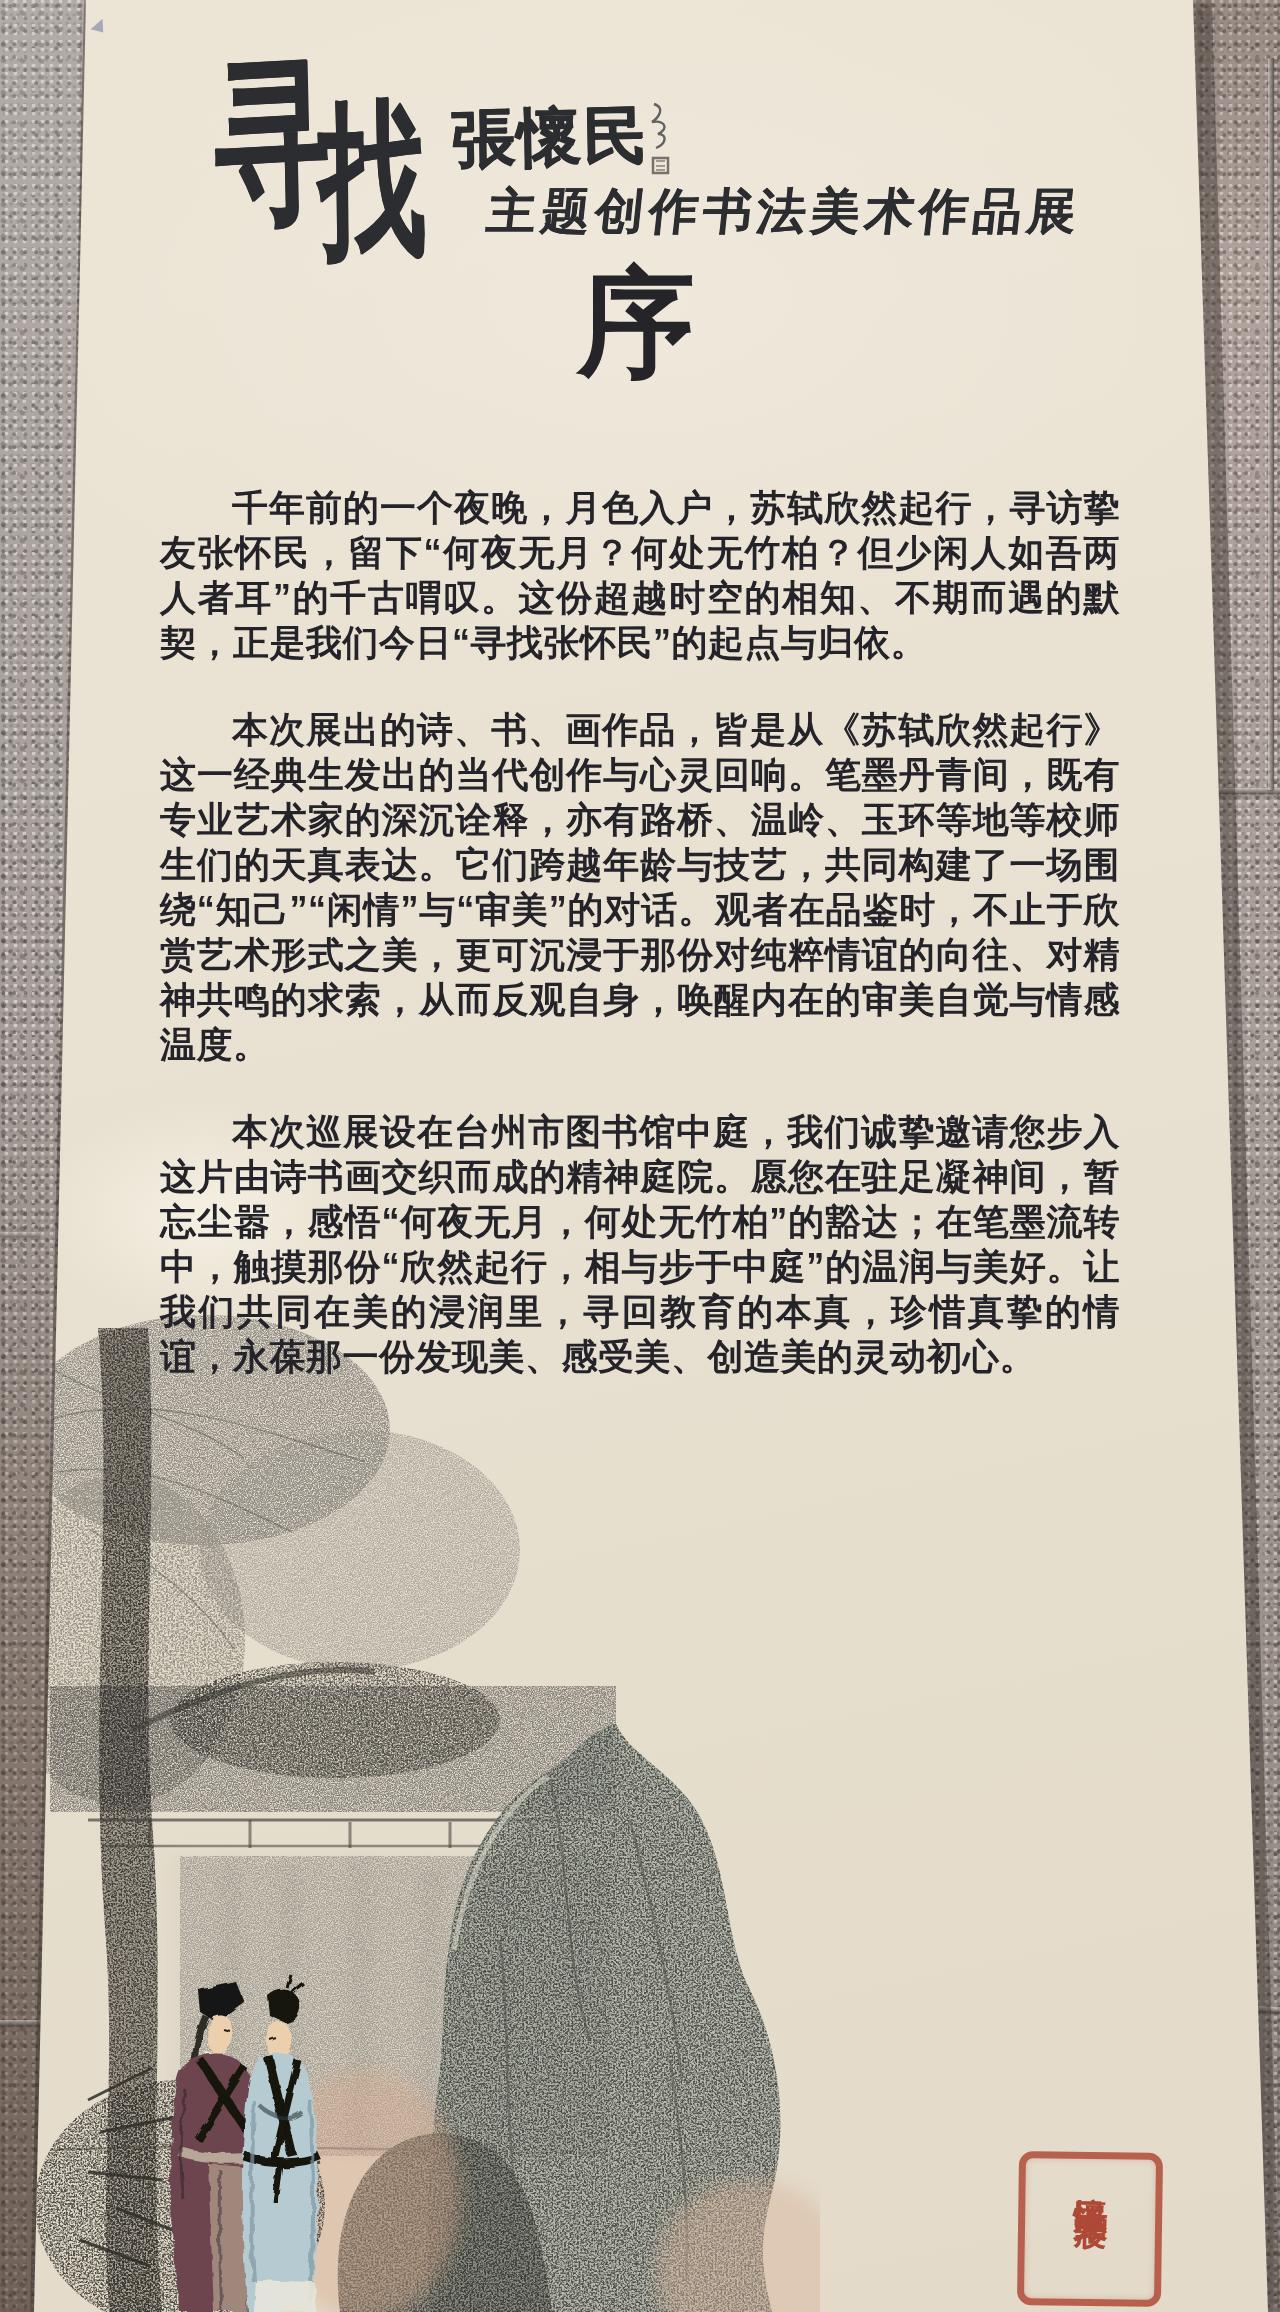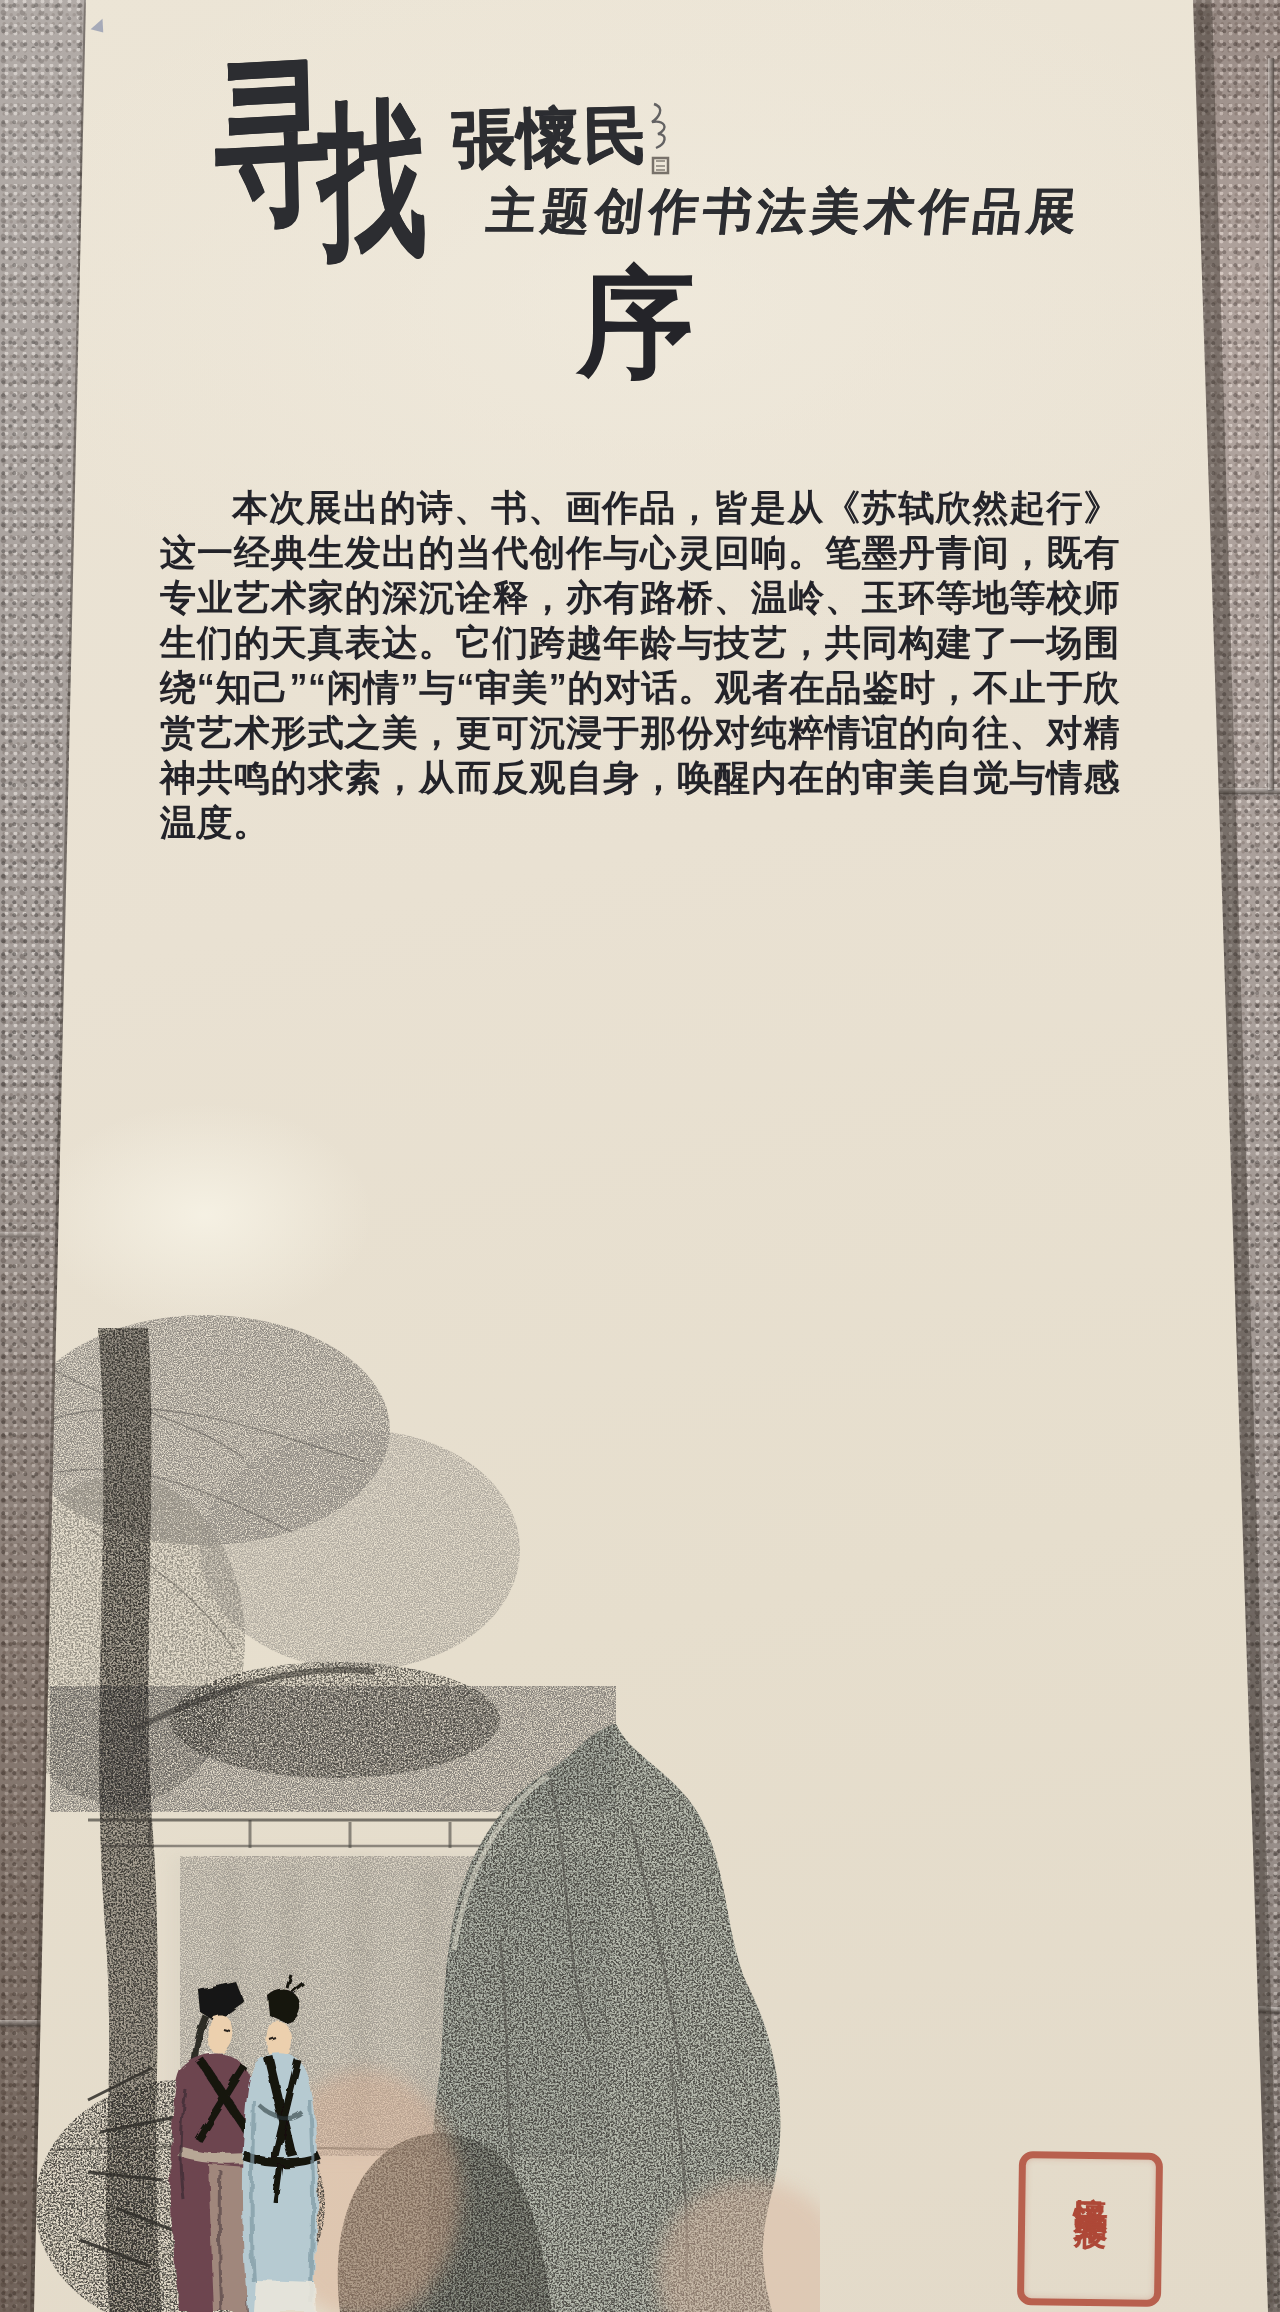--- a/index.html
+++ b/index.html
@@ -213,21 +213,23 @@
       <path d="M10 4 C22 8,14 18,8 22 C20 20,26 28,14 34 C24 34,22 44,12 48" stroke="#4a4a4e" stroke-width="2.4" fill="none" opacity=".85"></path>
       <rect x="9" y="58" width="15" height="15" fill="none" stroke="#5a544e" stroke-width="2.5" opacity=".8"></rect>
       <path d="M12 61 h9 M12 66 h9 M12 70 h9" stroke="#5a544e" stroke-width="1.4" opacity=".7"></path>
     </svg>
 
     <div class="subtitle">主题创作书法美术作品展</div>
 
     <div class="heading">序</div>
 
     <div class="body-text">
+      <p>千年前的一个夜晚，月色入户，苏轼欣然起行，寻访挚友张怀民，留下“何夜无月？何处无竹柏？但少闲人如吾两人者耳”的千古喟叹。这份超越时空的相知、不期而遇的默契，正是我们今日“寻找张怀民”的起点与归依。</p>
       <p>本次展出的诗、书、画作品，皆是从《苏轼欣然起行》这一经典生发出的当代创作与心灵回响。笔墨丹青间，既有专业艺术家的深沉诠释，亦有路桥、温岭、玉环等地等校师生们的天真表达。它们跨越年龄与技艺，共同构建了一场围绕“知己”“闲情”与“审美”的对话。观者在品鉴时，不止于欣赏艺术形式之美，更可沉浸于那份对纯粹情谊的向往、对精神共鸣的求索，从而反观自身，唤醒内在的审美自觉与情感温度。</p>
+      <p>本次巡展设在台州市图书馆中庭，我们诚挚邀请您步入这片由诗书画交织而成的精神庭院。愿您在驻足凝神间，暂忘尘嚣，感悟“何夜无月，何处无竹柏”的豁达；在笔墨流转中，触摸那份“欣然起行，相与步于中庭”的温润与美好。让我们共同在美的浸润里，寻回教育的本真，珍惜真挚的情谊，永葆那一份发现美、感受美、创造美的灵动初心。</p>
     </div>
 
     <div class="seal">
       <div class="seal-text">懷民亦未寢</div>
     </div>
 
   </div>
 </div>
 
 </body></html>

